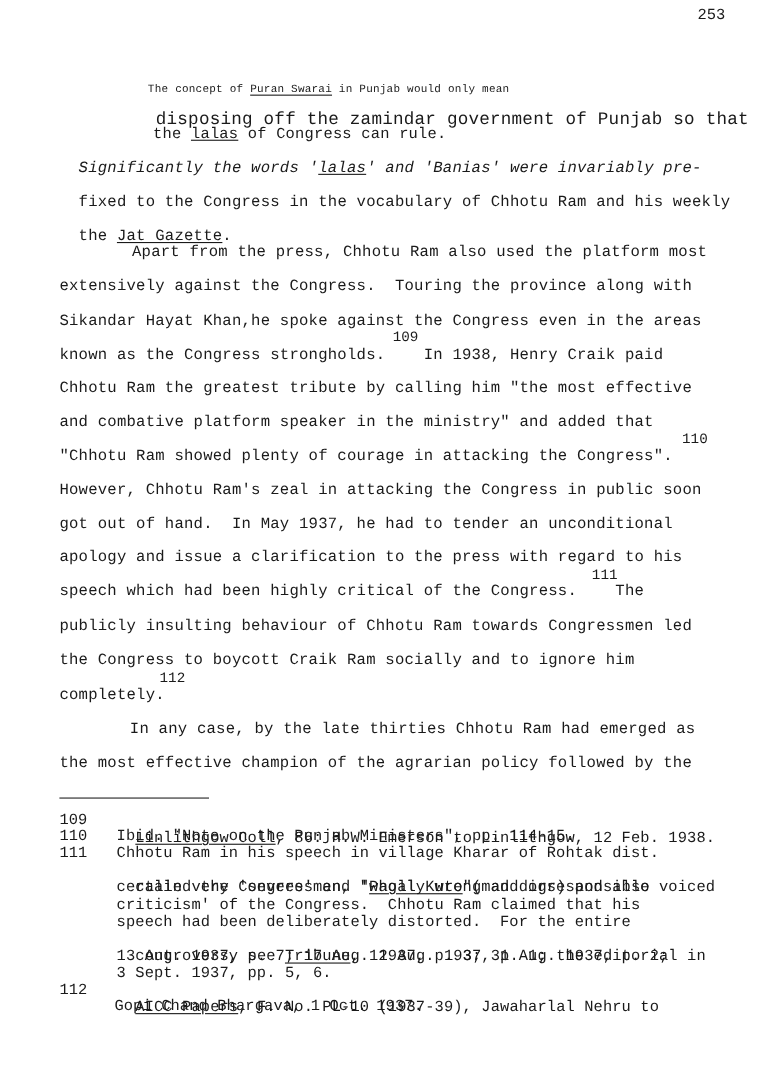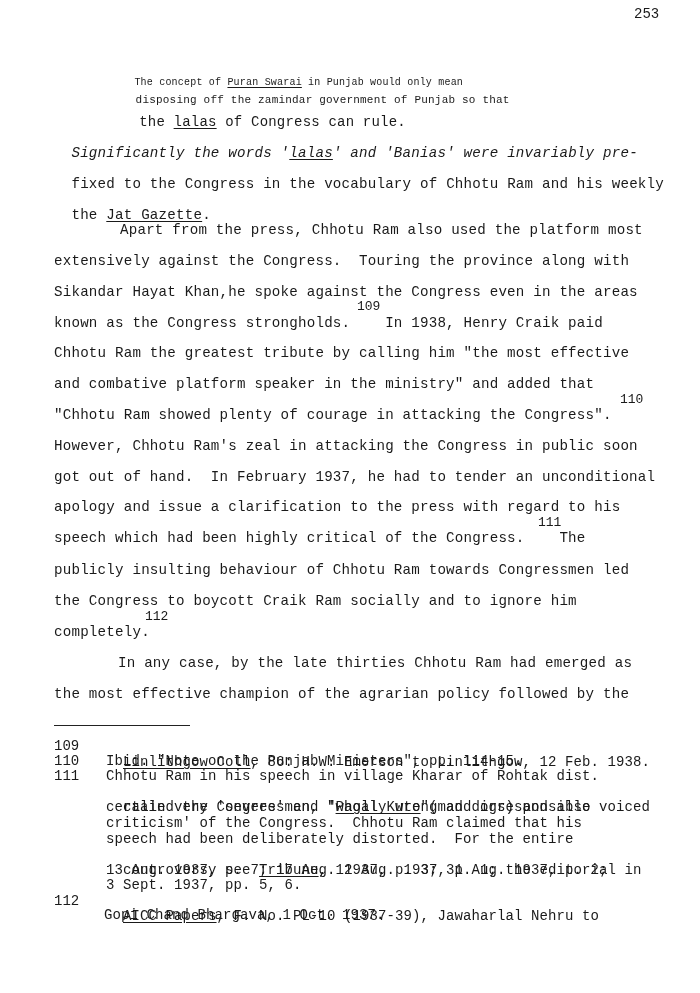--- a/index.html
+++ b/index.html
@@ -14,21 +14,21 @@
   .fn-num { position: absolute; font-size: 14px; }
 </style>
 </head>
 <body>
 
 <div class="page-num">253</div>
 
 <div class="line" style="left:122px;top:66px;font-size:10px;font-family:Liberation Mono, monospace;">
   <span>The concept of </span><u>Puran Swarai</u><span> in Punjab would only mean</span>
 </div>
-<div class="line" style="left:122px;top:82px;font-size:11px;">
+<div class="line" style="left:122px;top:82px;font-size:16px;">
   <span>disposing off the zamindar government of Punjab so that</span>
 </div>
 <div class="line" style="left:122px;top:98px;font-size:14px;">
   <span>the </span><u>lalas</u><span> of Congress can rule.</span>
 </div>
 
 <div class="line" style="left:54px;top:129px;font-style:italic;">
   <span>Significantly the words '</span><u>lalas</u><span>' and 'Banias' were invariably pre-</span>
 </div>
 <div class="line" style="left:54px;top:160px;">
@@ -41,21 +41,21 @@
 <div class="line" style="left:120px;top:222px;">Apart from the press, Chhotu Ram also used the platform most</div>
 <div class="line" style="left:54px;top:253px;">extensively against the Congress.  Touring the province along with</div>
 <div class="line" style="left:54px;top:284px;">Sikandar Hayat Khan,he spoke against the Congress even in the areas</div>
 <div class="sup" style="left:357px;top:299px;">109</div>
 <div class="line" style="left:54px;top:315px;">known as the Congress strongholds.    In 1938, Henry Craik paid</div>
 <div class="line" style="left:54px;top:345px;">Chhotu Ram the greatest tribute by calling him "the most effective</div>
 <div class="line" style="left:54px;top:376px;">and combative platform speaker in the ministry" and added that</div>
 <div class="sup" style="left:620px;top:392px;">110</div>
 <div class="line" style="left:54px;top:407px;">"Chhotu Ram showed plenty of courage in attacking the Congress".</div>
 <div class="line" style="left:54px;top:438px;">However, Chhotu Ram's zeal in attacking the Congress in public soon</div>
-<div class="line" style="left:54px;top:469px;">got out of hand.  In February 1937, he had to tender an unconditional</div>
+<div class="line" style="left:54px;top:469px;">got out of hand.  In May 1937, he had to tender an unconditional</div>
 <div class="line" style="left:54px;top:499px;">apology and issue a clarification to the press with regard to his</div>
 <div class="sup" style="left:538px;top:515px;">111</div>
 <div class="line" style="left:54px;top:530px;">speech which had been highly critical of the Congress.    The</div>
 <div class="line" style="left:54px;top:562px;">publicly insulting behaviour of Chhotu Ram towards Congressmen led</div>
 <div class="line" style="left:54px;top:593px;">the Congress to boycott Craik Ram socially and to ignore him</div>
 <div class="sup" style="left:145px;top:609px;">112</div>
 <div class="line" style="left:54px;top:624px;">completely.</div>
 
 <div class="line" style="left:118px;top:655px;">In any case, by the late thirties Chhotu Ram had emerged as</div>
 <div class="line" style="left:54px;top:686px;">the most effective champion of the agrarian policy followed by the</div>

